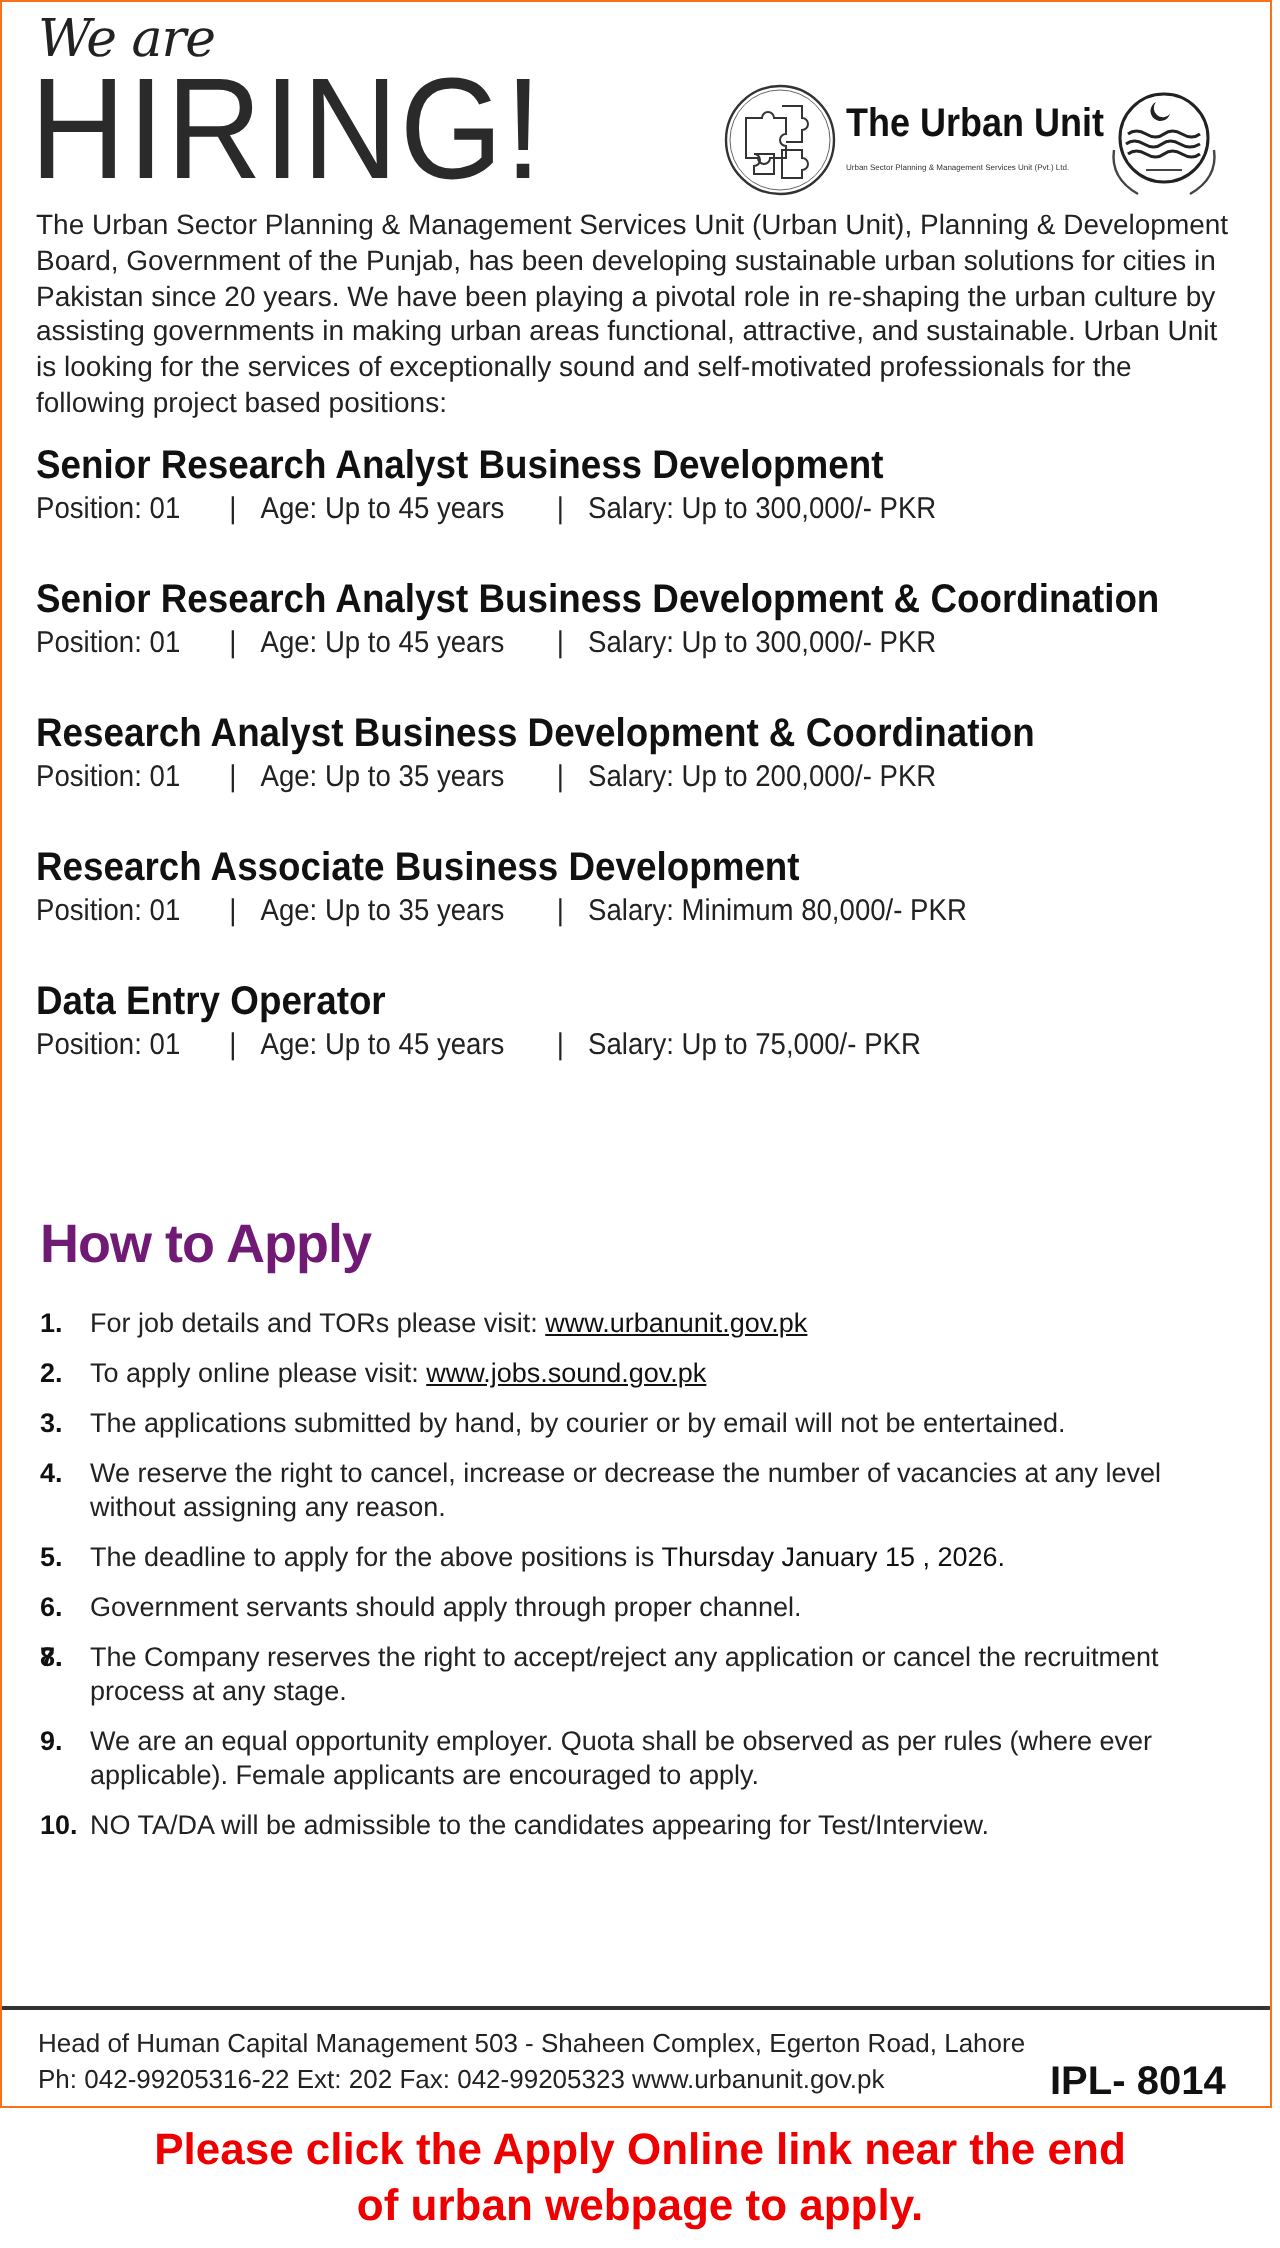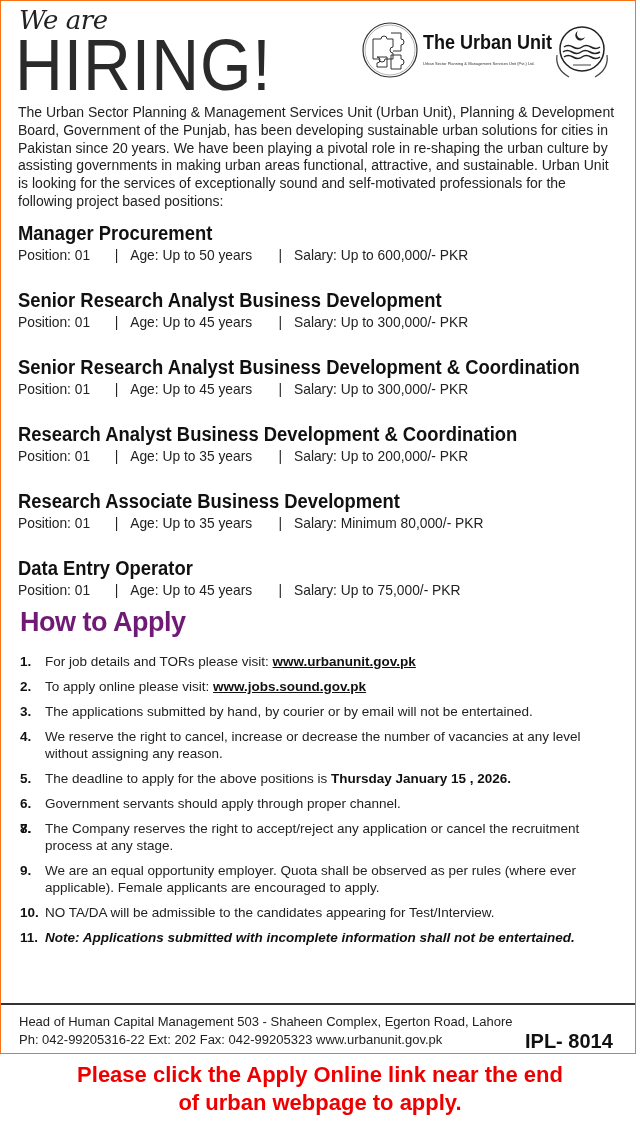--- a/index.html
+++ b/index.html
@@ -10,41 +10,41 @@
   }
   .we-are {
     position: absolute; left: 18px; top: 4px; font-family: "DejaVu Serif", serif; font-style: italic;
     font-size: 26px; color: #222; letter-spacing: -0.5px;
   }
   .hiring {
     position: absolute; left: 14px; top: 26px; font-family: "Liberation Sans", sans-serif;
     font-size: 72px; font-weight: 400; color: #2a2a2a; letter-spacing: 1px; line-height: 76px;
     transform: scaleX(0.92); transform-origin: left top;
   }
-  .logo-wrap { position: absolute; left: 360px; top: 20px; width: 270px; height: 62px; }
+  .logo-wrap { position: absolute; left: 360px; top: 40px; width: 270px; height: 62px; }
   .puzzle-logo { position: absolute; left: 0; top: 0; width: 58px; height: 58px; }
   .brand-name { position: absolute; left: 62px; top: 10px; font-size: 20px; font-weight: 700; color: #111; transform: scaleX(0.9); transform-origin: left top; white-space: nowrap; }
   .brand-sub { position: absolute; left: 62px; top: 40px; font-size: 4px; color: #333; white-space: nowrap; }
   .punjab-logo { position: absolute; left: 190px; top: 0; width: 62px; height: 62px; }
   .intro {
     position: absolute; left: 17px; top: 103px; width: 600px; font-size: 14px; line-height: 17.8px; color: #222;
   }
   .jobs { position: absolute; left: 17px; top: 220px; width: 610px; }
   .job { height: 67px; }
   .job-title { font-size: 20px; font-weight: 700; color: #111; line-height: 24px; transform: scaleX(0.92); transform-origin: left top; white-space: nowrap; }
   .job-meta { font-size: 15px; color: #222; line-height: 19px; white-space: nowrap; transform: scaleX(0.92); transform-origin: left top; }
   .job-meta .sep { display: inline-block; width: 30px; text-align: center; }
   .job-meta .col-pos { display: inline-block; width: 92px; }
   .job-meta .col-age { display: inline-block; width: 148px; }
   .how-title { position: absolute; left: 19px; top: 606px; font-size: 27px; font-weight: 700; color: #701a75; letter-spacing: -0.5px; }
   .steps { position: absolute; left: 19px; top: 652px; width: 600px; font-size: 13.5px; color: #222; }
   .step { position: relative; padding-left: 25px; line-height: 17px; }
   .step .num { position: absolute; left: 0; top: 0; font-weight: 700; color: #111; }
-  .step a { color: #111; font-weight: 700; text-decoration: underline; }
-  .step .bold { font-weight: 700; color: #111; }
+  .step a { color: #111; font-weight: 400; text-decoration: underline; }
+  .step .bold { font-weight: 400; color: #111; }
   .step .note { font-weight: 700; font-style: italic; color: #111; }
   .footer-sep { position: absolute; left: 0; top: 1002px; width: 634px; height: 2px; background: #333; }
   .footer-line1 { position: absolute; left: 18px; top: 1013px; font-size: 13px; color: #222; white-space: nowrap; }
   .footer-line2 { position: absolute; left: 18px; top: 1031px; font-size: 13px; color: #222; white-space: nowrap; }
   .ipl { position: absolute; left: 524px; top: 1029px; font-size: 20px; font-weight: 700; color: #111; white-space: nowrap; }
   .notice { position: absolute; left: 0; top: 1061px; width: 640px; text-align: center; font-size: 22px; font-weight: 700; color: #ee0000; line-height: 28px; }
 </style>
 </head>
 <body>
 
@@ -70,24 +70,20 @@
       <path d="M12 31 q4 -3 9 0 t9 0 t9 0 t10 0" fill="none" stroke="#222" stroke-width="1.5"></path>
       <path d="M13 36 q4 -3 9 0 t9 0 t9 0 t9 0" fill="none" stroke="#222" stroke-width="1.5"></path>
       <path d="M6 34 q-2 14 12 22 M56 34 q2 14 -12 22" fill="none" stroke="#444" stroke-width="1.2"></path>
       <path d="M22 44 h18" stroke="#444" stroke-width="1"></path>
     </svg>
   </div>
 
   <div class="intro">The Urban Sector Planning &amp; Management Services Unit (Urban Unit), Planning &amp; Development Board, Government of the Punjab, has been developing sustainable urban solutions for cities in Pakistan since 20 years. We have been playing a pivotal role in re-shaping the urban culture by assisting governments in making urban areas functional, attractive, and sustainable. Urban Unit is looking for the services of exceptionally sound and self-motivated professionals for the following project based positions:</div>
 
   <div class="jobs">
-    <div class="job">
-      <div class="job-title">Manager Procurement</div>
-      <div class="job-meta"><span class="col-pos">Position: 01</span><span class="sep">|</span><span class="col-age">Age: Up to 50 years</span><span class="sep">|</span><span>Salary: Up to 600,000/- PKR</span></div>
-    </div>
     <div class="job">
       <div class="job-title">Senior Research Analyst Business Development</div>
       <div class="job-meta"><span class="col-pos">Position: 01</span><span class="sep">|</span><span class="col-age">Age: Up to 45 years</span><span class="sep">|</span><span>Salary: Up to 300,000/- PKR</span></div>
     </div>
     <div class="job">
       <div class="job-title">Senior Research Analyst Business Development &amp; Coordination</div>
       <div class="job-meta"><span class="col-pos">Position: 01</span><span class="sep">|</span><span class="col-age">Age: Up to 45 years</span><span class="sep">|</span><span>Salary: Up to 300,000/- PKR</span></div>
     </div>
     <div class="job">
       <div class="job-title">Research Analyst Business Development &amp; Coordination</div>
@@ -138,24 +134,20 @@
       <span>The Company reserves the right to accept/reject any application or cancel the recruitment process at any stage.</span>
     </div>
     <div class="step" style="margin-bottom:8px">
       <span class="num">9.</span>
       <span>We are an equal opportunity employer. Quota shall be observed as per rules (where ever applicable). Female applicants are encouraged to apply.</span>
     </div>
     <div class="step" style="margin-bottom:8px">
       <span class="num">10.</span>
       <span>NO TA/DA will be admissible to the candidates appearing for Test/Interview.</span>
     </div>
-    <div class="step">
-      <span class="num">11.</span>
-      <span class="note">Note: Applications submitted with incomplete information shall not be entertained.</span>
-    </div>
   </div>
 
   <div class="footer-sep"></div>
   <div class="footer-line1">Head of Human Capital Management 503 - Shaheen Complex, Egerton Road, Lahore</div>
   <div class="footer-line2">Ph: 042-99205316-22 Ext: 202 Fax: 042-99205323  www.urbanunit.gov.pk</div>
   <div class="ipl">IPL- 8014</div>
 </div>
 
 <div class="notice">
   <div>Please click the Apply Online link near the end</div>

